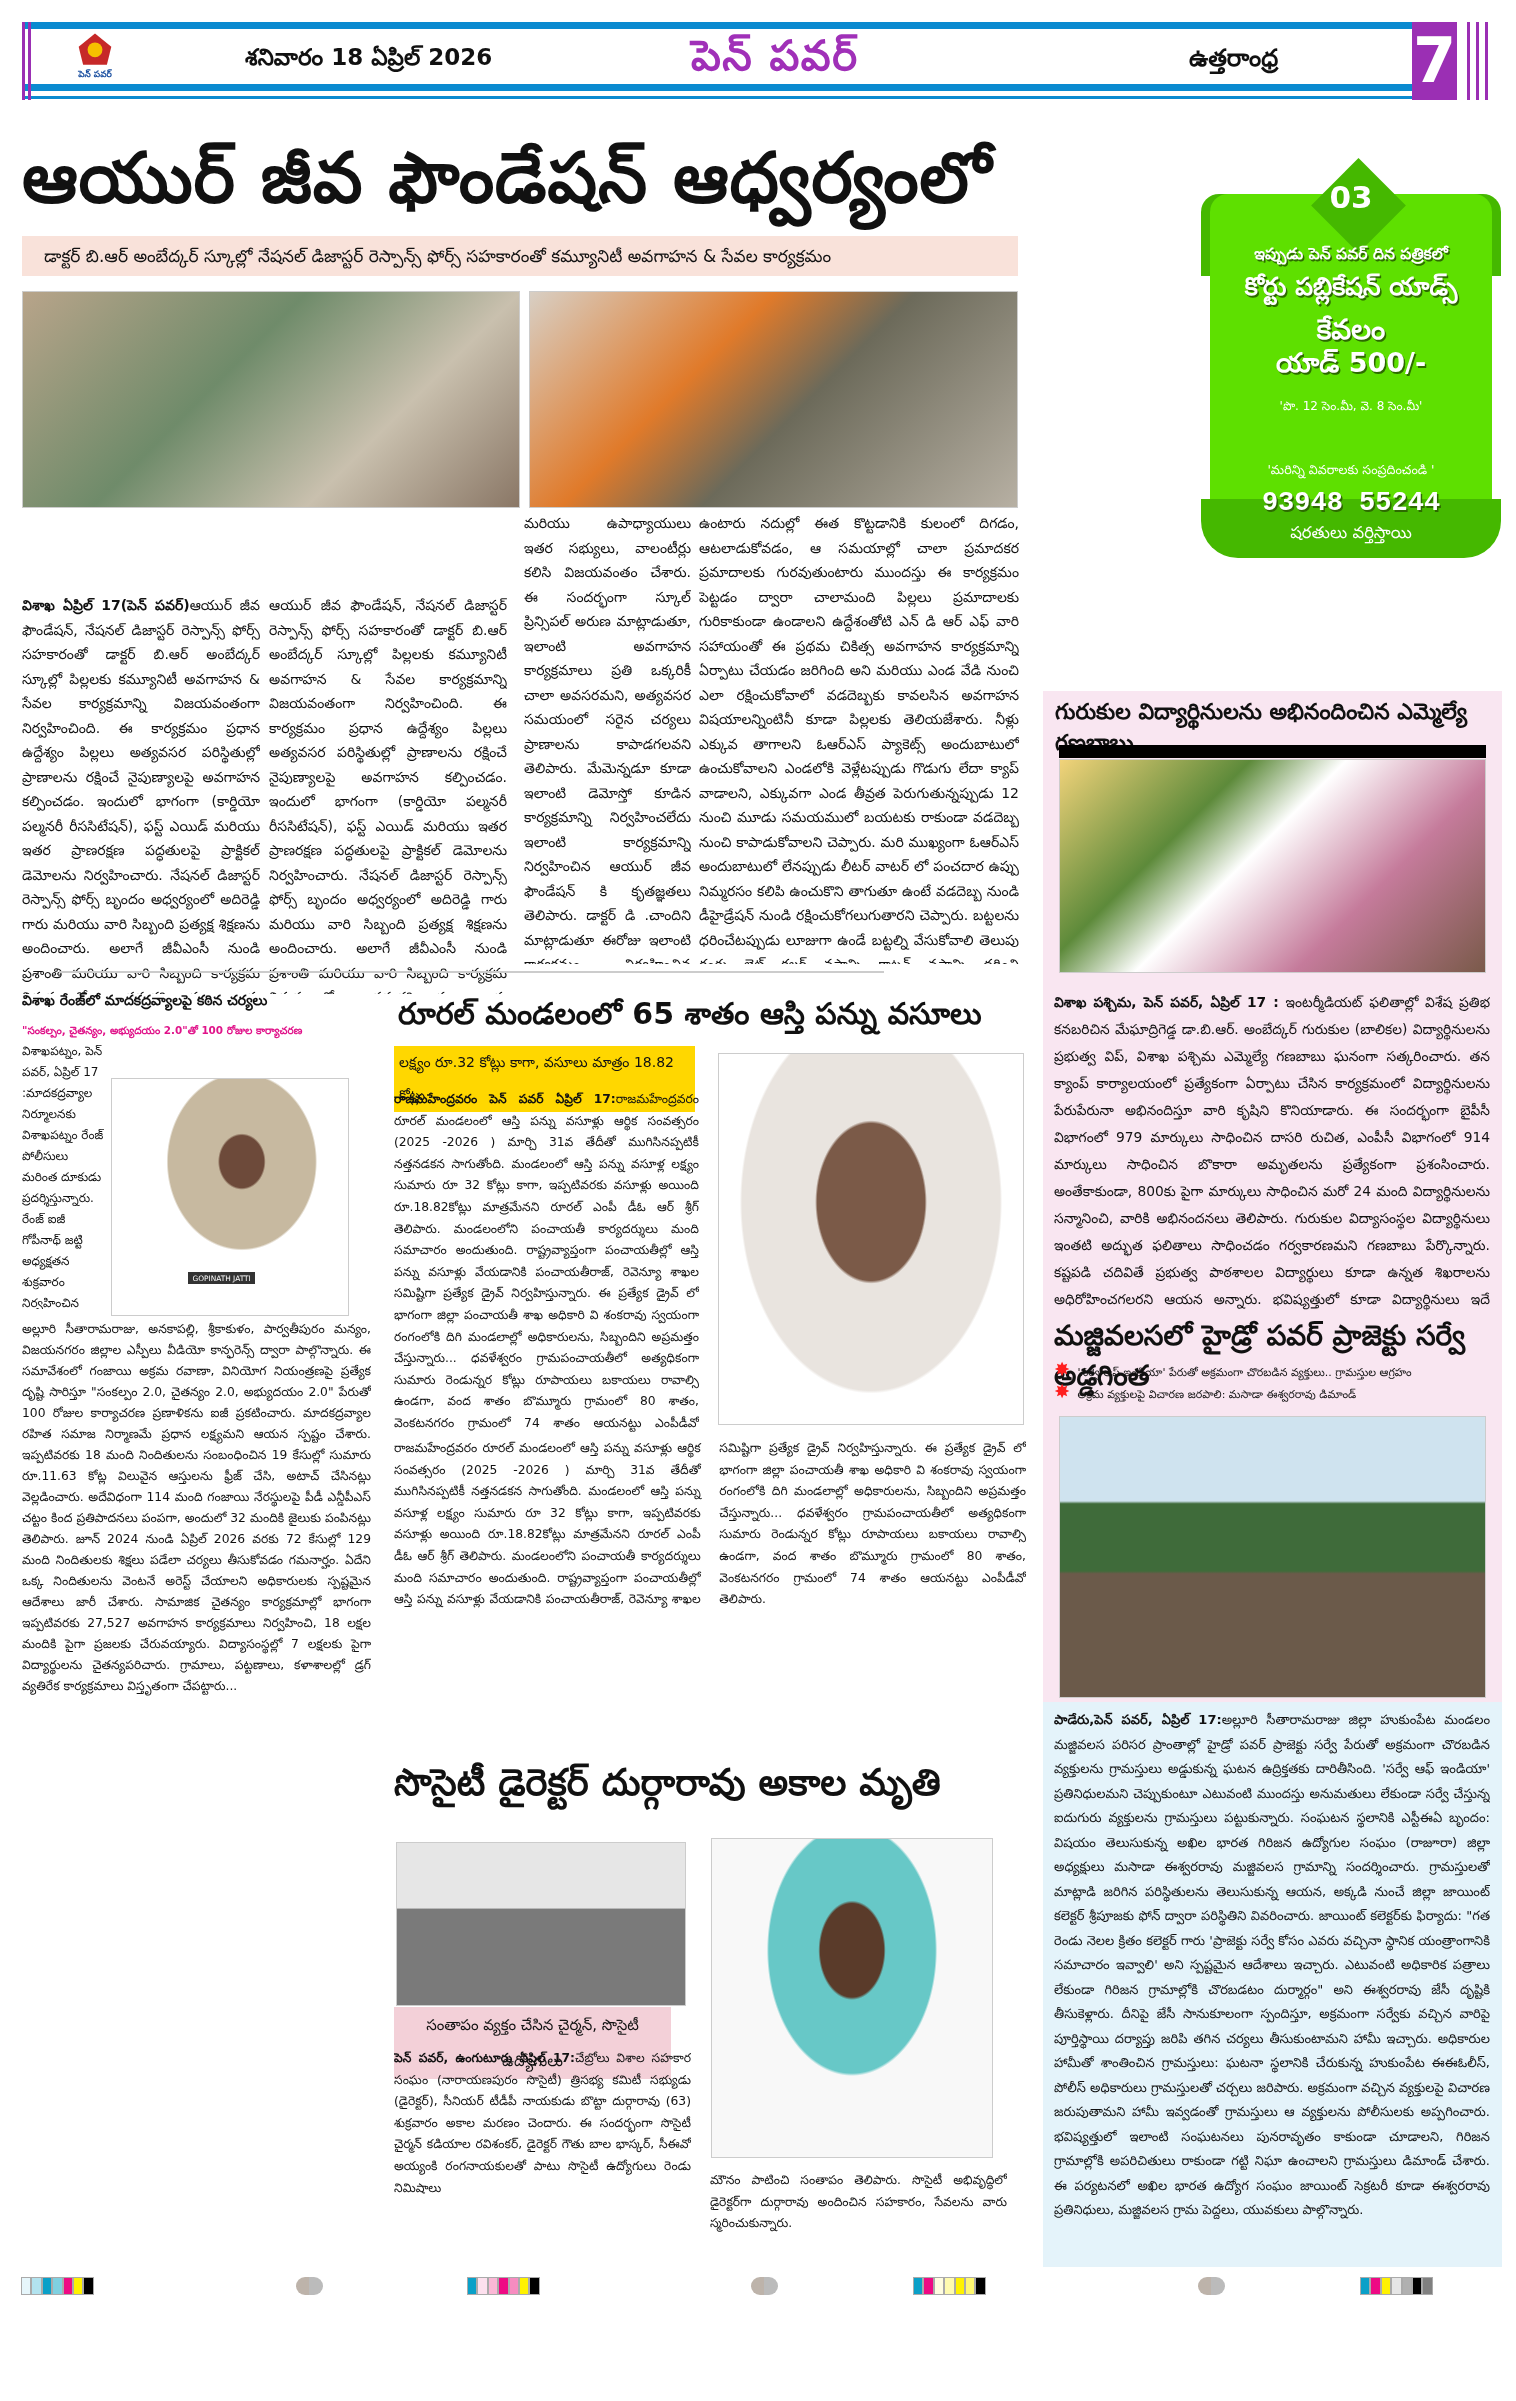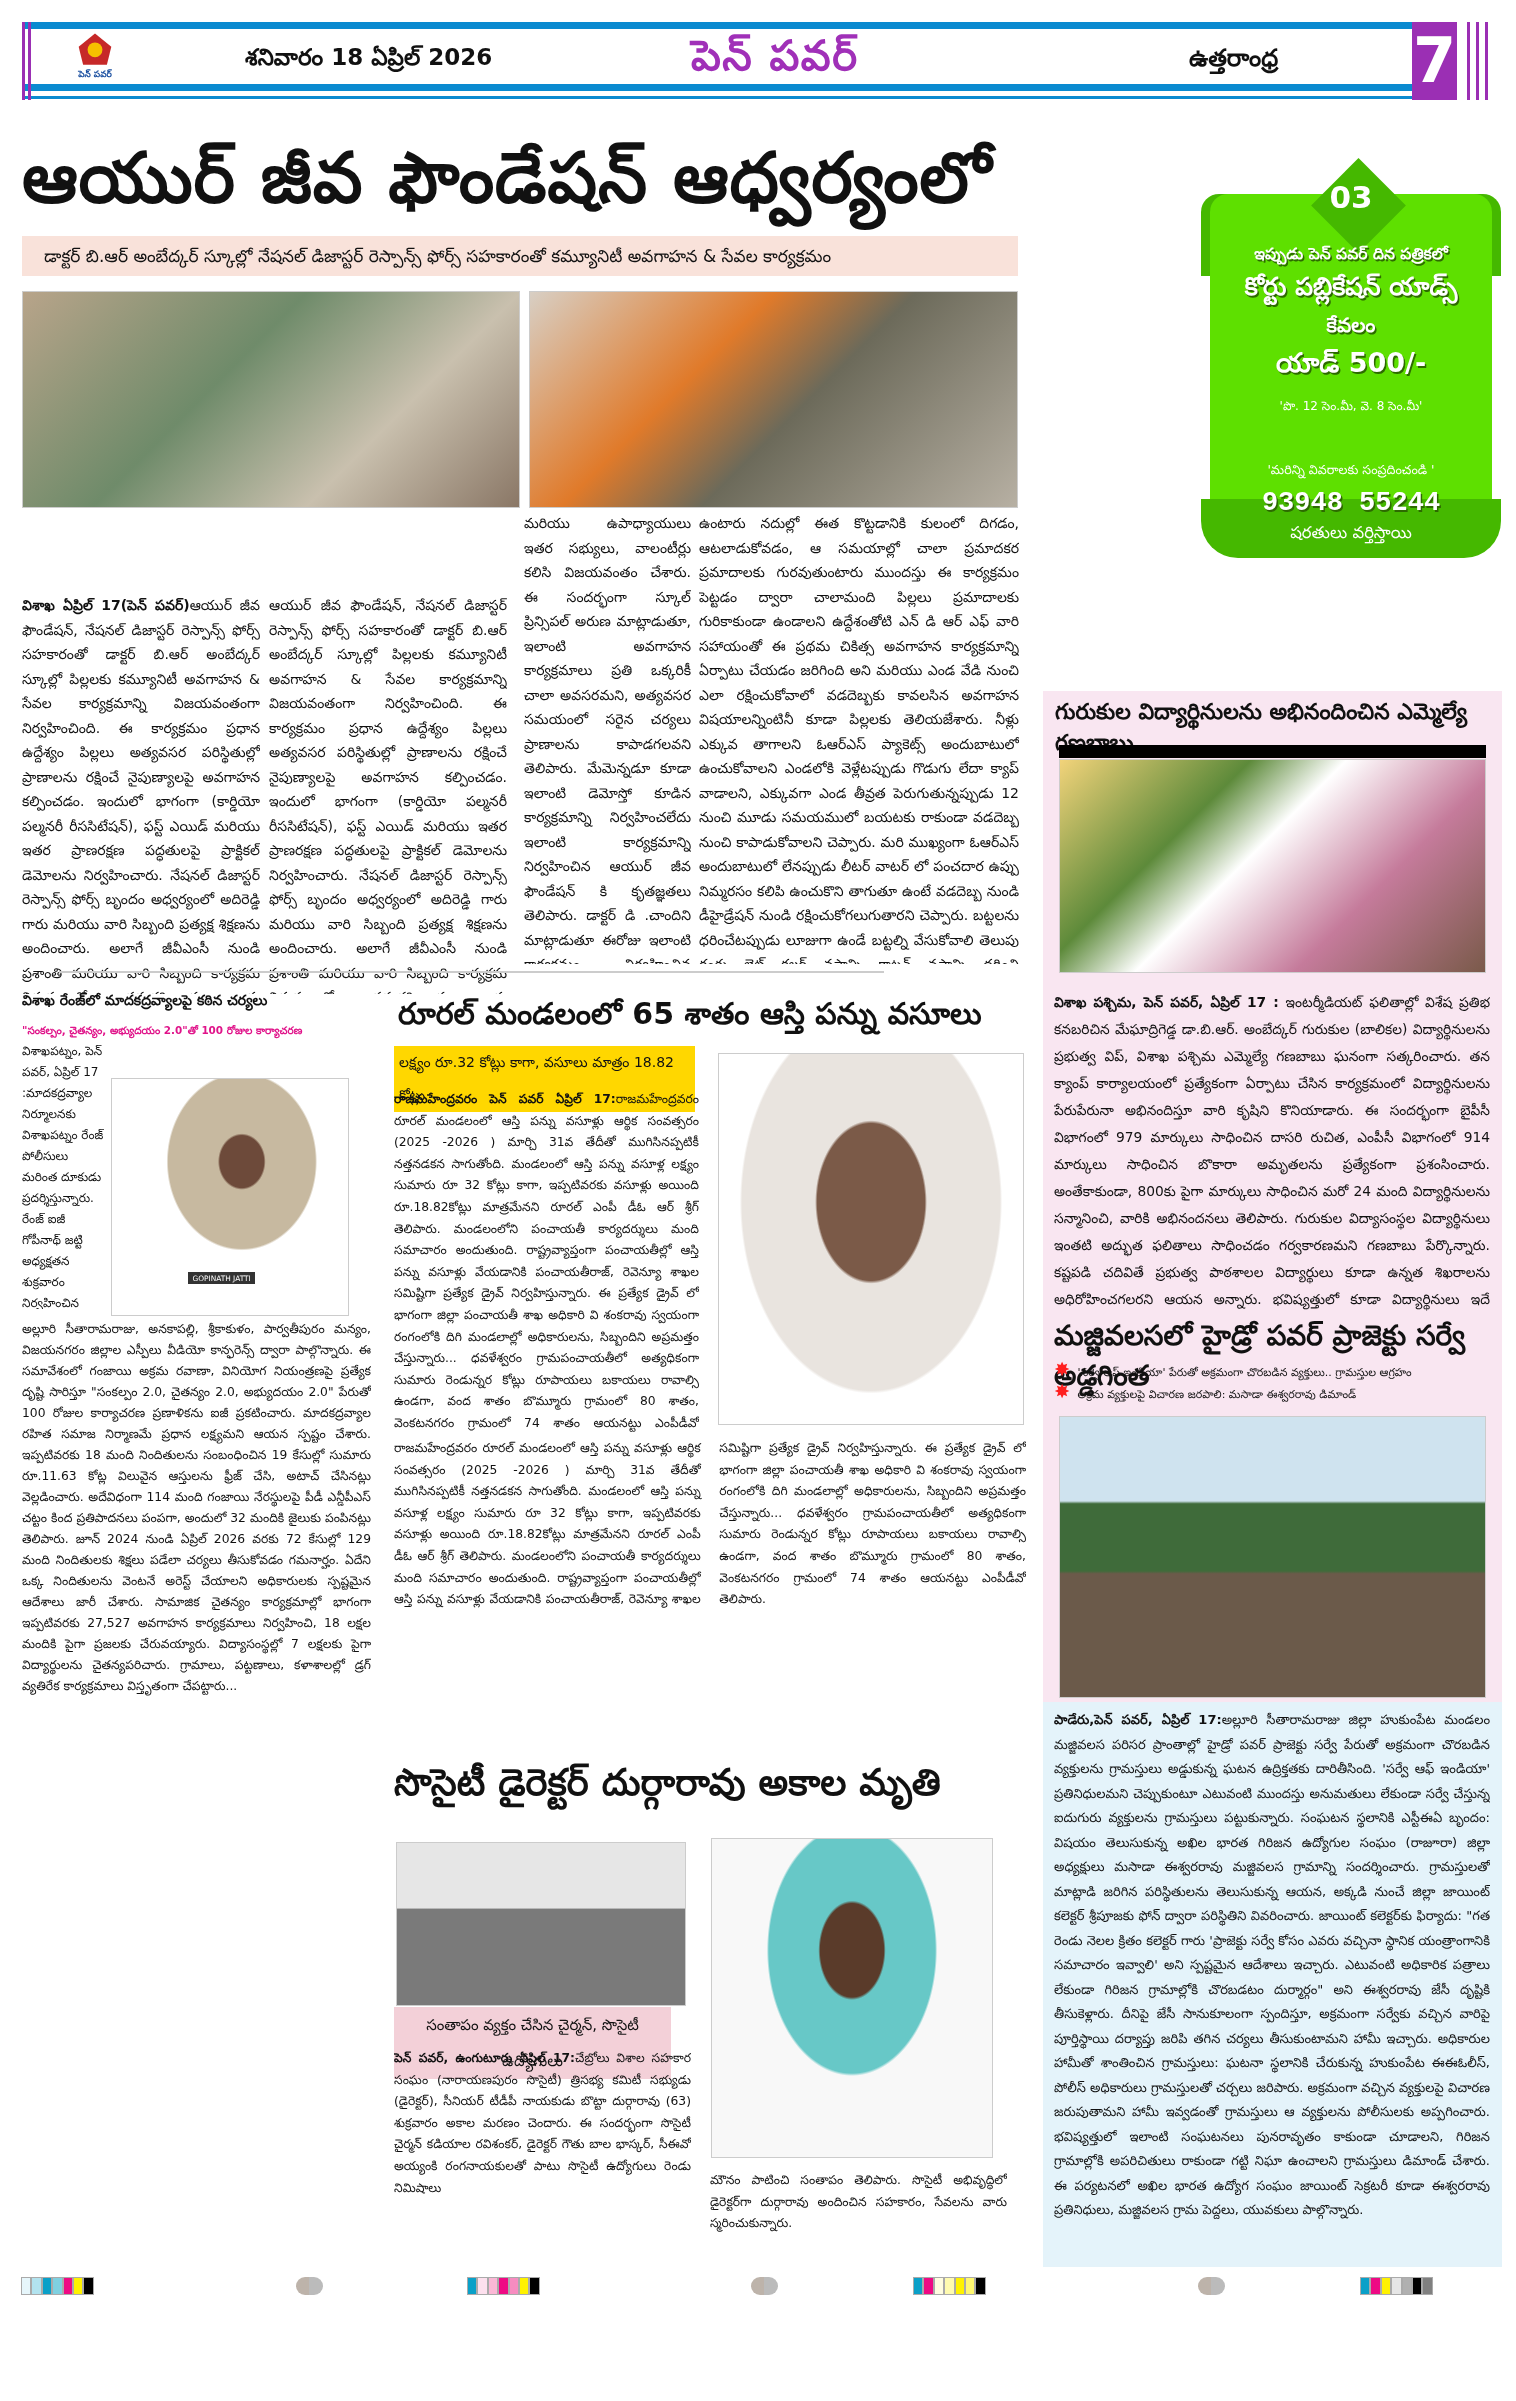--- a/index.html
+++ b/index.html
@@ -104,21 +104,21 @@
 <div class="abs divider" style="left:59px;top:971px;width:825px;"></div>
 
 <div class="abs ad">
   <div class="abs ad-bg-dark"></div>
   <div class="abs ad-bg"></div>
   <div class="abs ad-bg-dark2"></div>
   <div class="abs ad-diamond"></div>
   <div class="abs ad-num">03</div>
   <div class="abs ad-line" style="top:73px;font-size:15.6px;">ఇప్పుడు పెన్ పవర్ దిన పత్రికలో</div>
   <div class="abs ad-line" style="top:100px;font-size:25px;">కోర్టు పబ్లికేషన్ యాడ్స్</div>
-  <div class="abs ad-line" style="top:141px;font-size:20px;">కేవలం</div>
+  <div class="abs ad-line" style="top:141px;font-size:28px;">కేవలం</div>
   <div class="abs ad-line" style="top:175px;font-size:27px;">యాడ్ 500/-</div>
   <div class="abs ad-line" style="top:227px;font-size:12px;font-weight:normal;text-shadow:none;">'పొ. 12 సెం.మీ, వె. 8 సెం.మీ'</div>
   <div class="abs ad-line" style="top:290px;font-size:12.6px;font-weight:normal;text-shadow:none;">'మరిన్ని వివరాలకు సంప్రదించండి '</div>
   <div class="abs ad-line" style="top:316px;font-size:27px;font-family:Liberation Mono, monospace;">93948 55244</div>
   <div class="abs ad-line" style="top:351px;font-size:16.4px;font-weight:normal;text-shadow:none;">షరతులు వర్తిస్తాయి</div>
 </div>
 
 <div class="abs pink-box"></div>
 <div class="abs sec-head" style="left:1055px;top:699px;font-size:22px;">గురుకుల విద్యార్థినులను అభినందించిన ఎమ్మెల్యే గణబాబు</div>
 <div class="abs" style="left:1059px;top:745px;width:427px;height:13.4px;background:#000;"></div>

